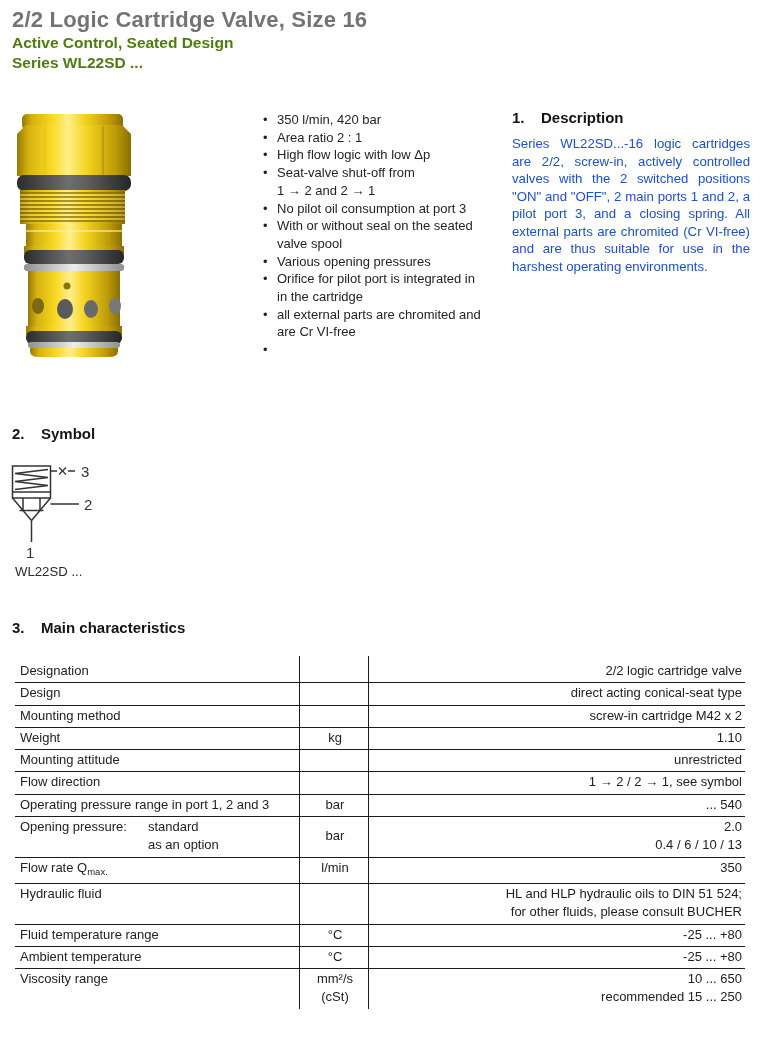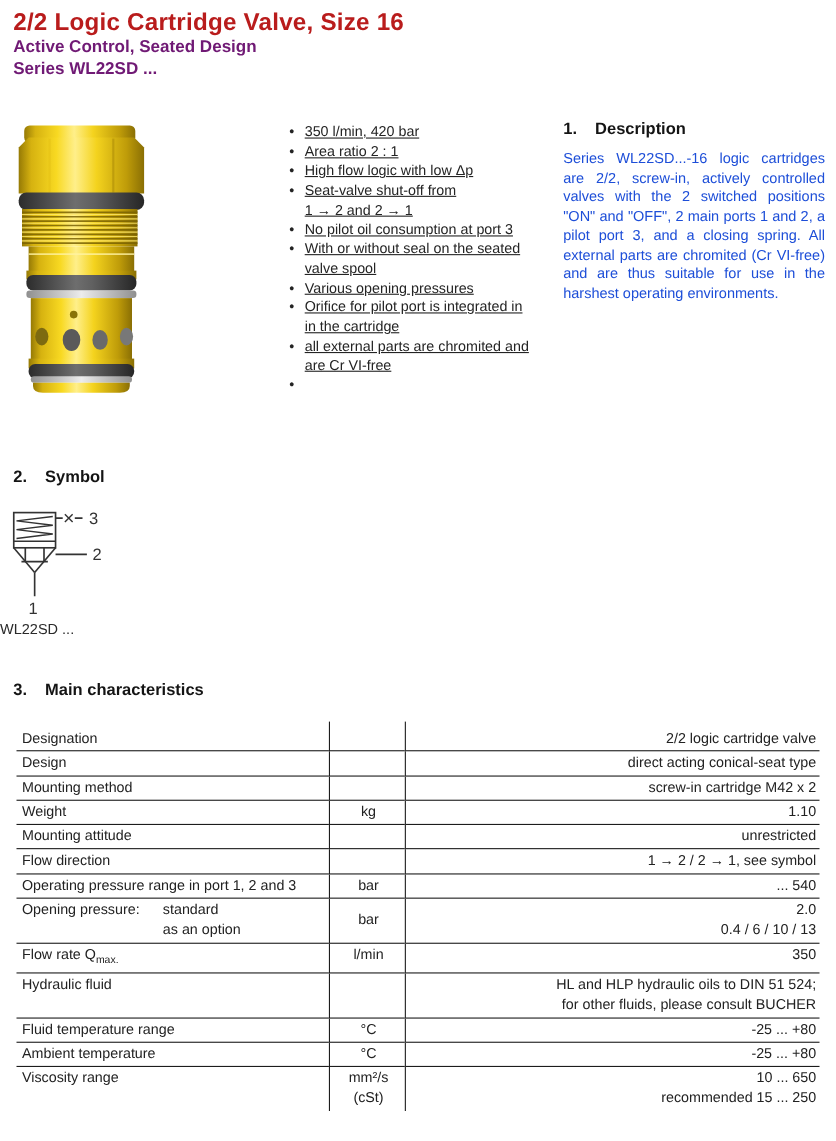--- a/index.html
+++ b/index.html
@@ -3,41 +3,41 @@
 <meta charset="utf-8">
 <style>
   html,body{margin:0;padding:0;}
   body{
     width:760px;height:1037px;background:#ffffff;position:relative;
     font-family:"Liberation Sans","DejaVu Sans",sans-serif;color:#1f1f1f;
     overflow:hidden;
   }
   
   .hdr{position:absolute;left:12px;top:6px;}
-  .hdr h1{margin:0;font-size:22px;font-weight:bold;line-height:27px;color:#b91c1c;letter-spacing:.2px;}
-  .hdr .sub{font-size:15.5px;font-weight:bold;line-height:19.5px;color:#701a75;}
+  .hdr h1{margin:0;font-size:22px;font-weight:bold;line-height:27px;color:#737373;letter-spacing:.2px;}
+  .hdr .sub{font-size:15.5px;font-weight:bold;line-height:19.5px;color:#4d7c0f;}
   
   .valve{position:absolute;left:15px;top:113px;}
   
   .features{position:absolute;left:263px;top:111px;width:250px;margin:0;padding:0;list-style:none;
     font-size:13px;line-height:17.7px;color:#242424;}
   .features li{display:flex;}
   .features .dot{width:14px;flex:none;}
-  .features .ftext{white-space:nowrap;text-decoration:underline;}
+  .features .ftext{white-space:nowrap;}
   
   .sec-head{display:flex;font-size:15px;font-weight:bold;color:#141414;}
   .sec-num{width:29px;flex:none;}
   
   .desc{position:absolute;left:512px;top:109px;width:238px;}
   .desc .sec-head{margin-bottom:9px;}
   .desc p{margin:0;font-size:13.2px;line-height:17.55px;text-align:justify;color:#1d4ed8;}
   
   .symbol-head{position:absolute;left:12px;top:425px;}
   .symbol-svg{position:absolute;left:8px;top:458px;}
-  .symbol-caption{position:absolute;left:0;top:564px;font-size:13.2px;color:#2a2a2a;}
+  .symbol-caption{position:absolute;left:15px;top:564px;font-size:13.2px;color:#2a2a2a;}
   
   .chars-head{position:absolute;left:12px;top:619px;}
   table.chars{position:absolute;left:15px;top:656px;width:730px;border-collapse:collapse;
     table-layout:fixed;font-size:13px;color:#222;}
   table.chars td{vertical-align:top;line-height:18.3px;padding:1px 3px 2px 5px;}
   table.chars tr{border-bottom:1.6px solid #1c1c1c;margin-top:44px;}
   table.chars tr:last-child{border-bottom:none;}
   td.c-label{width:276px;border-right:1.2px solid #1c1c1c;}
   td.c-unit{width:60px;border-right:1.2px solid #1c1c1c;text-align:center;padding-left:0;padding-right:0;}
   td.c-value{text-align:right;padding-right:3px;}

